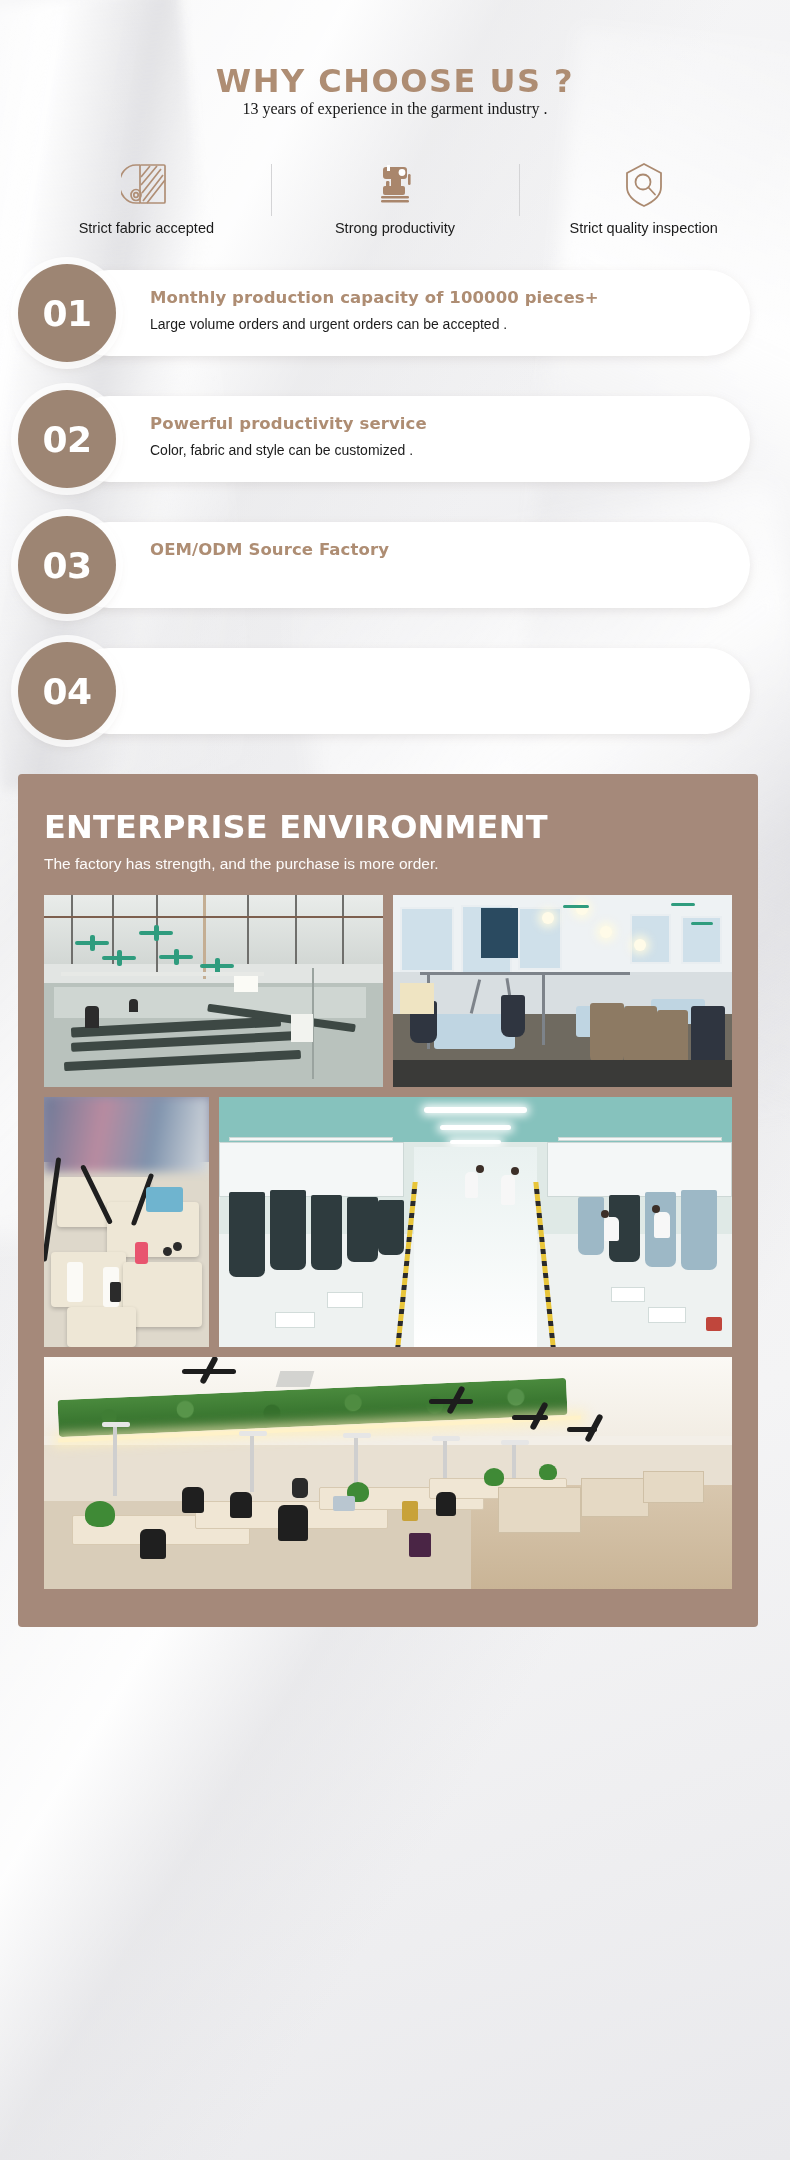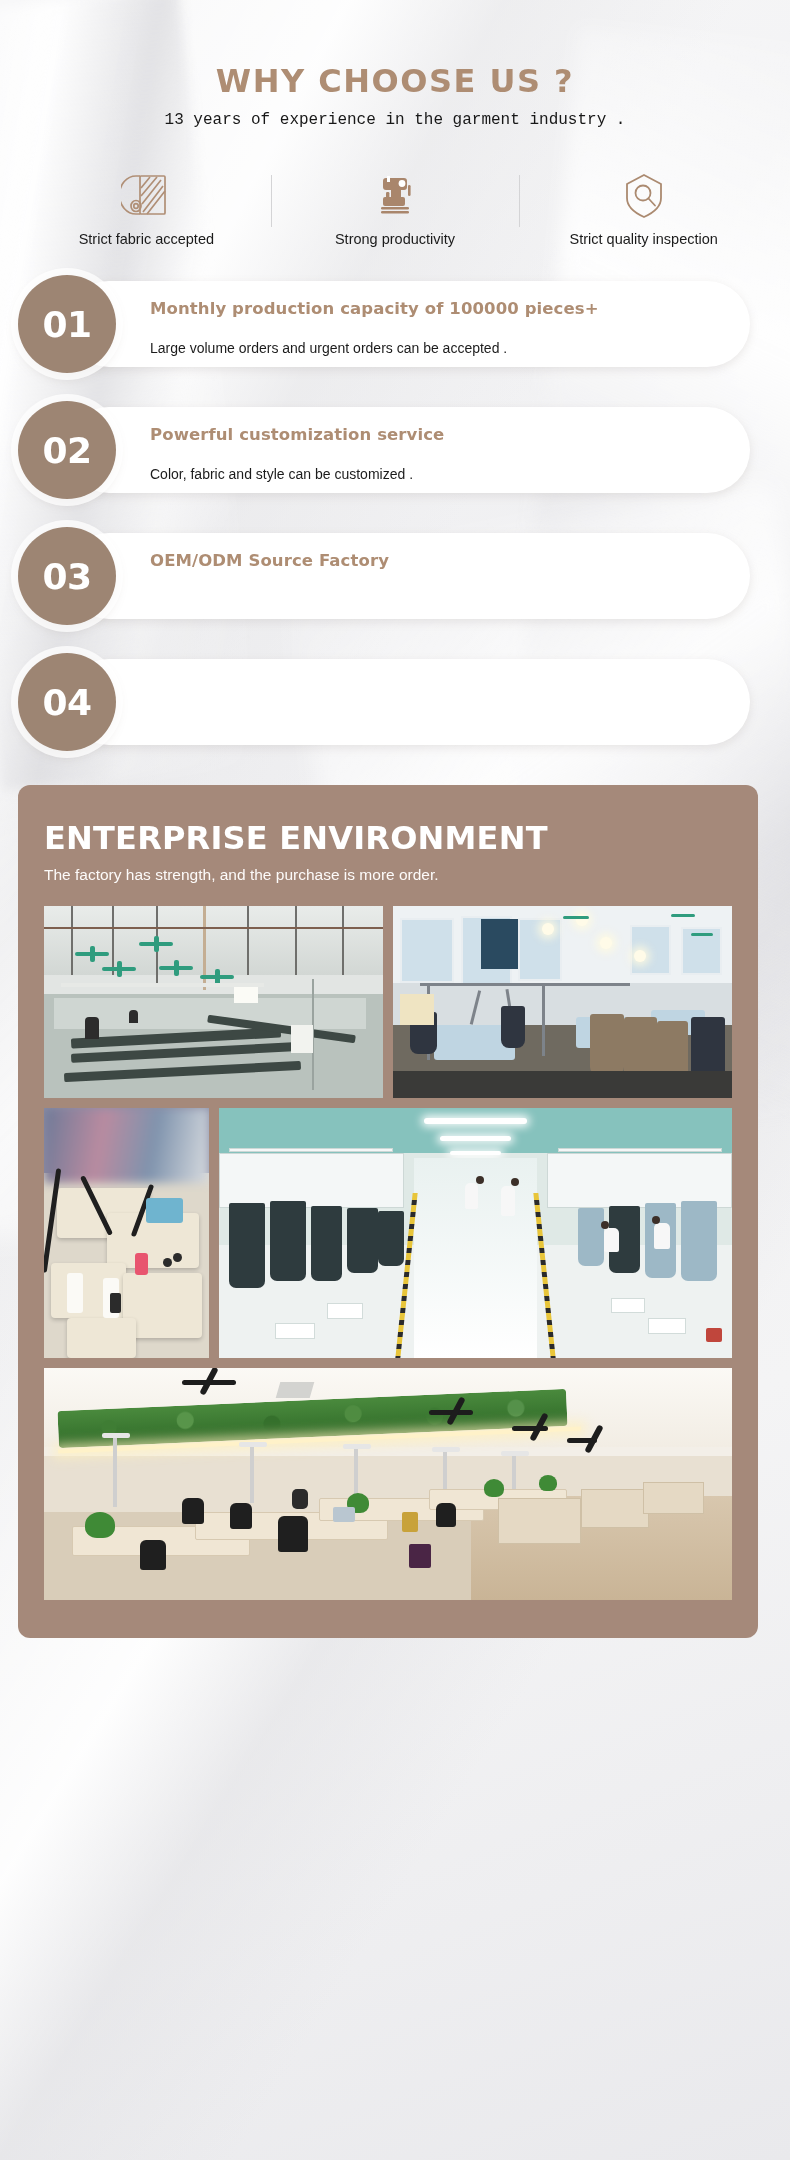--- a/index.html
+++ b/index.html
@@ -54,24 +54,23 @@
   
   .header { position: relative; text-align: center; padding-top: 62px; }
   .title {
     font-size: 32px;
     font-weight: bold;
     letter-spacing: 1.5px;
     color: #ae8d73;
     font-family: "DejaVu Sans", sans-serif;
   }
   .subtitle {
-    margin-top: 11px;
     font-size: 16px;
     color: #181818;
-    font-family: Liberation Mono, monospace;
+    font-family: Liberation Serif, serif;
   }
 
   
   .features {
     position: relative;
     display: flex;
     margin-top: 40px;
     padding: 0 22px;
   }
   .feature {
@@ -135,31 +134,31 @@
     left: 132px; right: 40px; top: 18px;
   }
   .item-head {
     font-size: 16.5px;
     font-weight: bold;
     color: #ae8d73;
     letter-spacing: 0.1px;
     font-family: "DejaVu Sans", sans-serif;
   }
   .item-sub {
-    margin-top: 22px;
+    margin-top: 9px;
     font-size: 14px;
     color: #1c1c1c;
   }
 
   
   .env-panel {
     position: relative;
     margin: 22px 32px 0 18px;
     background: #a5897a;
-    border-radius: 12px;
+    border-radius: 4px;
     padding: 34px 26px 28px 26px;
   }
   .env-title {
     font-size: 32px;
     font-weight: bold;
     color: #ffffff;
     letter-spacing: 0.2px;
     font-family: "DejaVu Sans", sans-serif;
   }
   .env-sub {
@@ -322,21 +321,21 @@
       <div class="item-text">
         <div class="item-head">Monthly production capacity of 100000 pieces+</div>
         <div class="item-sub">Large volume orders and urgent orders can be accepted .</div>
       </div>
     </div>
 
     <div class="item">
       <div class="item-card"></div>
       <div class="item-badge">02</div>
       <div class="item-text">
-        <div class="item-head">Powerful customization service</div>
+        <div class="item-head">Powerful productivity service</div>
         <div class="item-sub">Color, fabric and style can be customized .</div>
       </div>
     </div>
 
     <div class="item">
       <div class="item-card"></div>
       <div class="item-badge">03</div>
       <div class="item-text">
         <div class="item-head">OEM/ODM Source Factory</div>
       </div>

